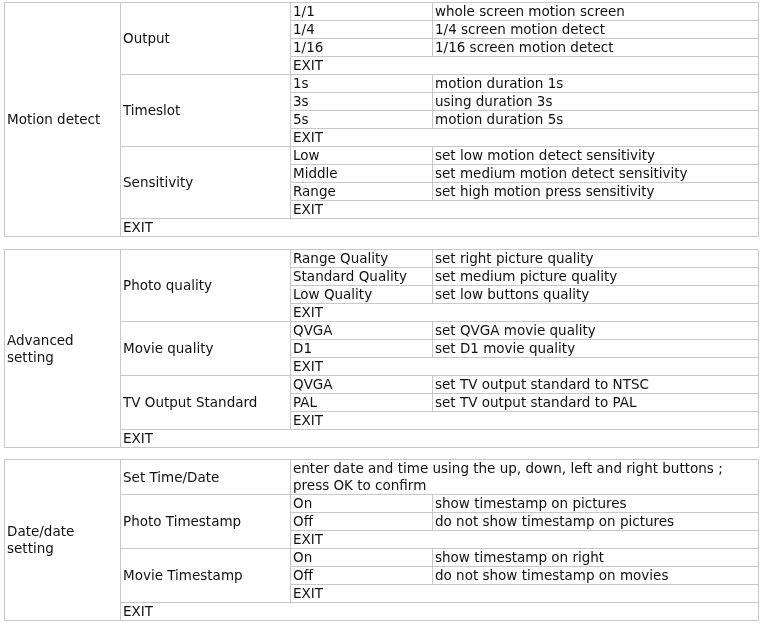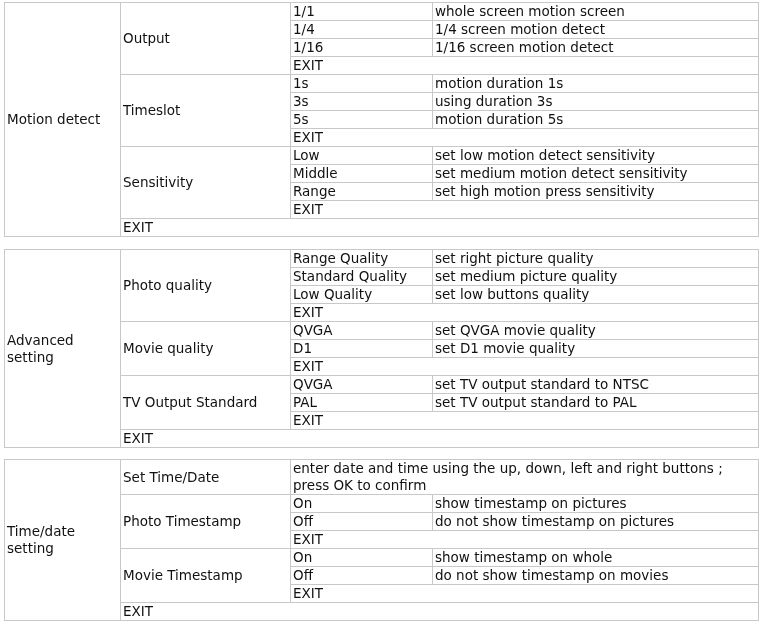--- a/index.html
+++ b/index.html
@@ -141,42 +141,42 @@
 
 <table class="menu" id="t3">
   <colgroup>
       <col class="c1">
       <col class="c2">
       <col class="c3">
       <col class="c4">
     </colgroup>
   <tbody>
       <tr>
-    <td rowspan="8" class="wrap">Time/date setting</td>
+    <td rowspan="8" class="wrap">Date/date setting</td>
     <td>Set Time/Date</td>
     <td colspan="2" class="wrap" style="height:34px;">enter date and time using the up, down, left and right buttons ; press OK to confirm</td>
   </tr>
 
   <tr>
     <td rowspan="3">Photo Timestamp</td>
     <td>On</td>
     <td>show timestamp on pictures</td>
   </tr>
   <tr>
     <td>Off</td>
     <td>do not show timestamp on pictures</td>
   </tr>
   <tr>
         <td colspan="2">EXIT</td>
       </tr>
 
   <tr>
     <td rowspan="3">Movie Timestamp</td>
     <td>On</td>
-    <td>show timestamp on whole</td>
+    <td>show timestamp on right</td>
   </tr>
   <tr>
     <td>Off</td>
     <td>do not show timestamp on movies</td>
   </tr>
   <tr>
         <td colspan="2">EXIT</td>
       </tr>
 
   <tr>

